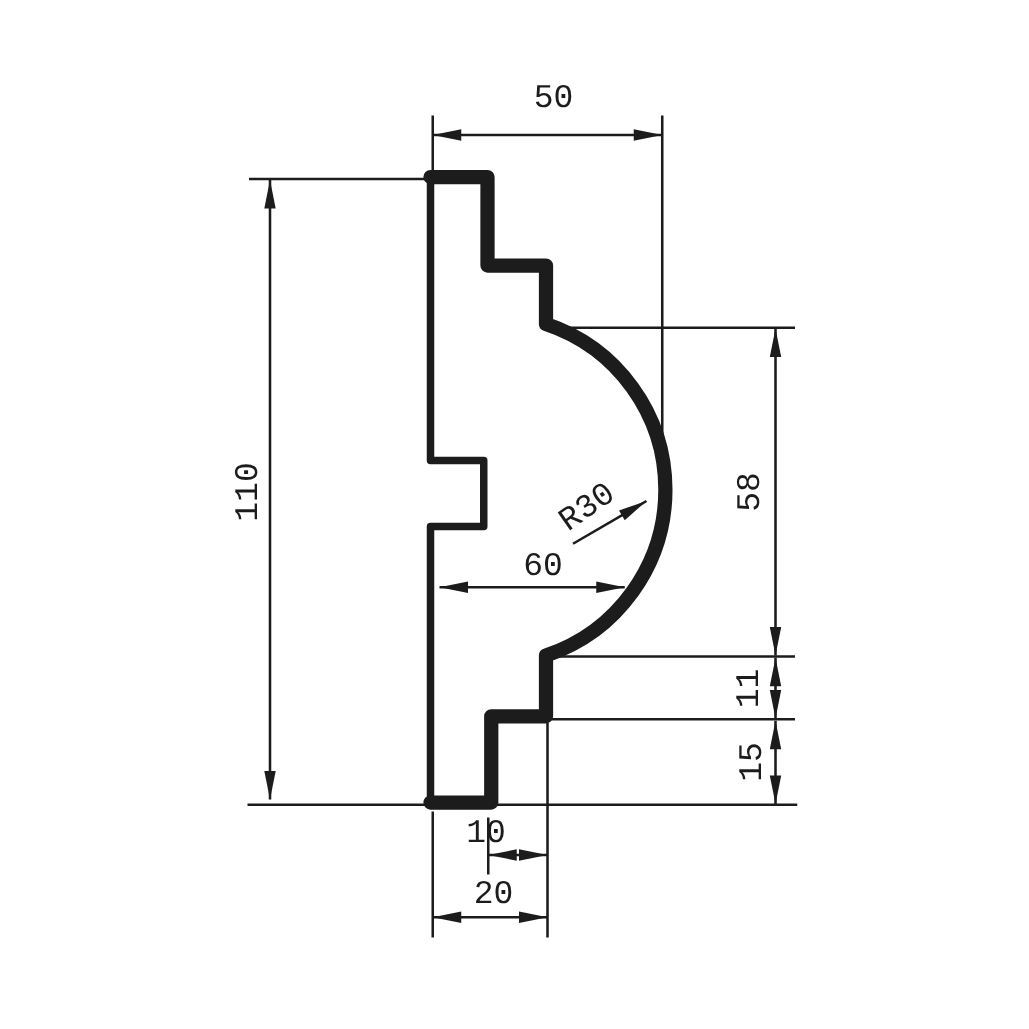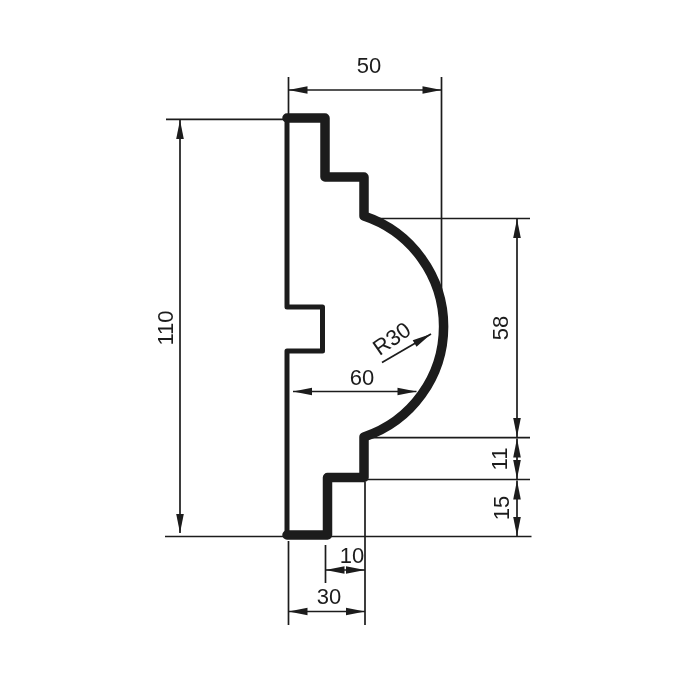--- a/index.html
+++ b/index.html
@@ -6,20 +6,21 @@
   body{
     width:686px;height:686px;
     background:#ffffff;
     font-family:"Liberation Sans", sans-serif;
     position:relative;
     overflow:hidden;
   }
   .stage{
     position:absolute;left:0;top:0;width:686px;height:686px;
     background:#ffffff;
+    font-family:Liberation Mono, monospace;
   }
   svg.lines{position:absolute;left:0;top:0;}
   .lbl{
     position:absolute;
     transform:translate(-50%,-50%);
     font-size:22px;
     color:#1c1c1c;
     white-space:nowrap;
     line-height:1;
     user-select:none;
@@ -102,17 +103,17 @@
   <span class="lbl rot90" style="left:501px;top:328px">58</span>
 
   <span class="lbl rot90" style="left:500px;top:459px">11</span>
 
   <span class="lbl rot90" style="left:502px;top:508px">15</span>
 
   <span class="lbl" style="left:362px;top:378px">60</span>
 
   <span class="lbl rotR" style="left:392px;top:339px">R30</span>
 
-  <span class="lbl" style="left:352px;top:556px">10</span>
+  <span class="lbl" style="left:324px;top:556px">10</span>
 
-  <span class="lbl" style="left:329px;top:597px">30</span>
+  <span class="lbl" style="left:329px;top:597px">20</span>
 
 </div>
 
 </body></html>

